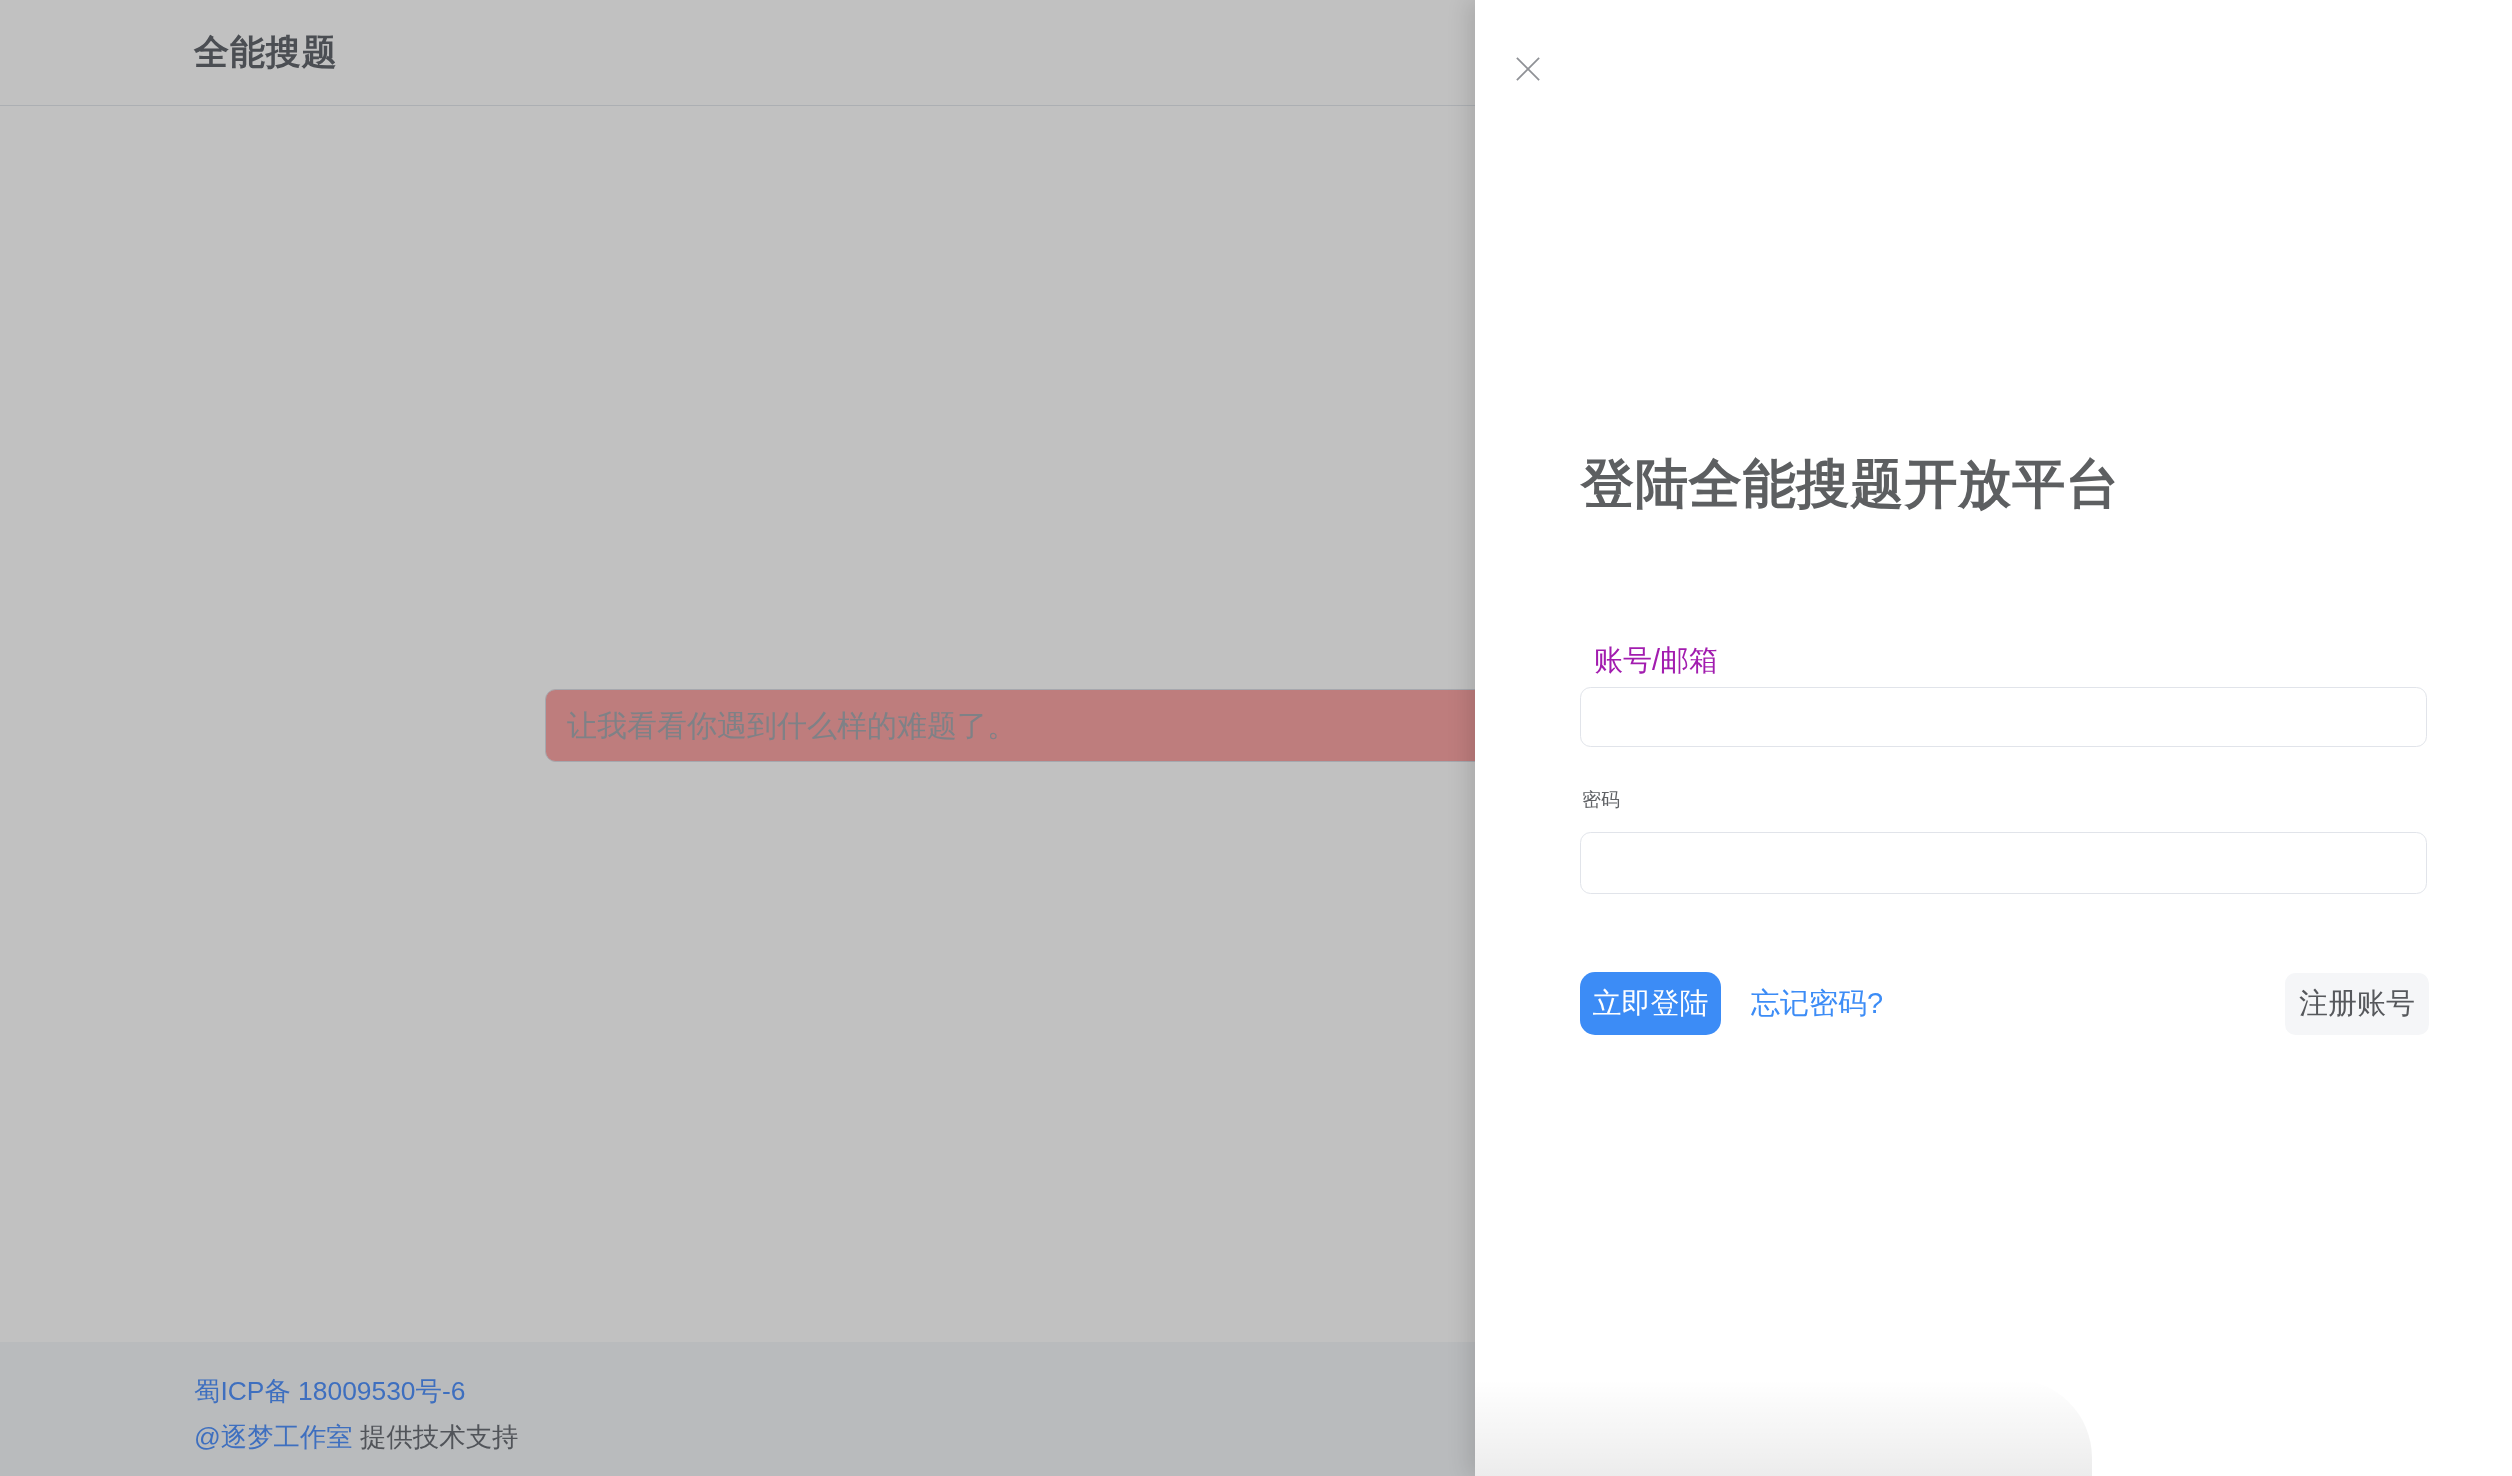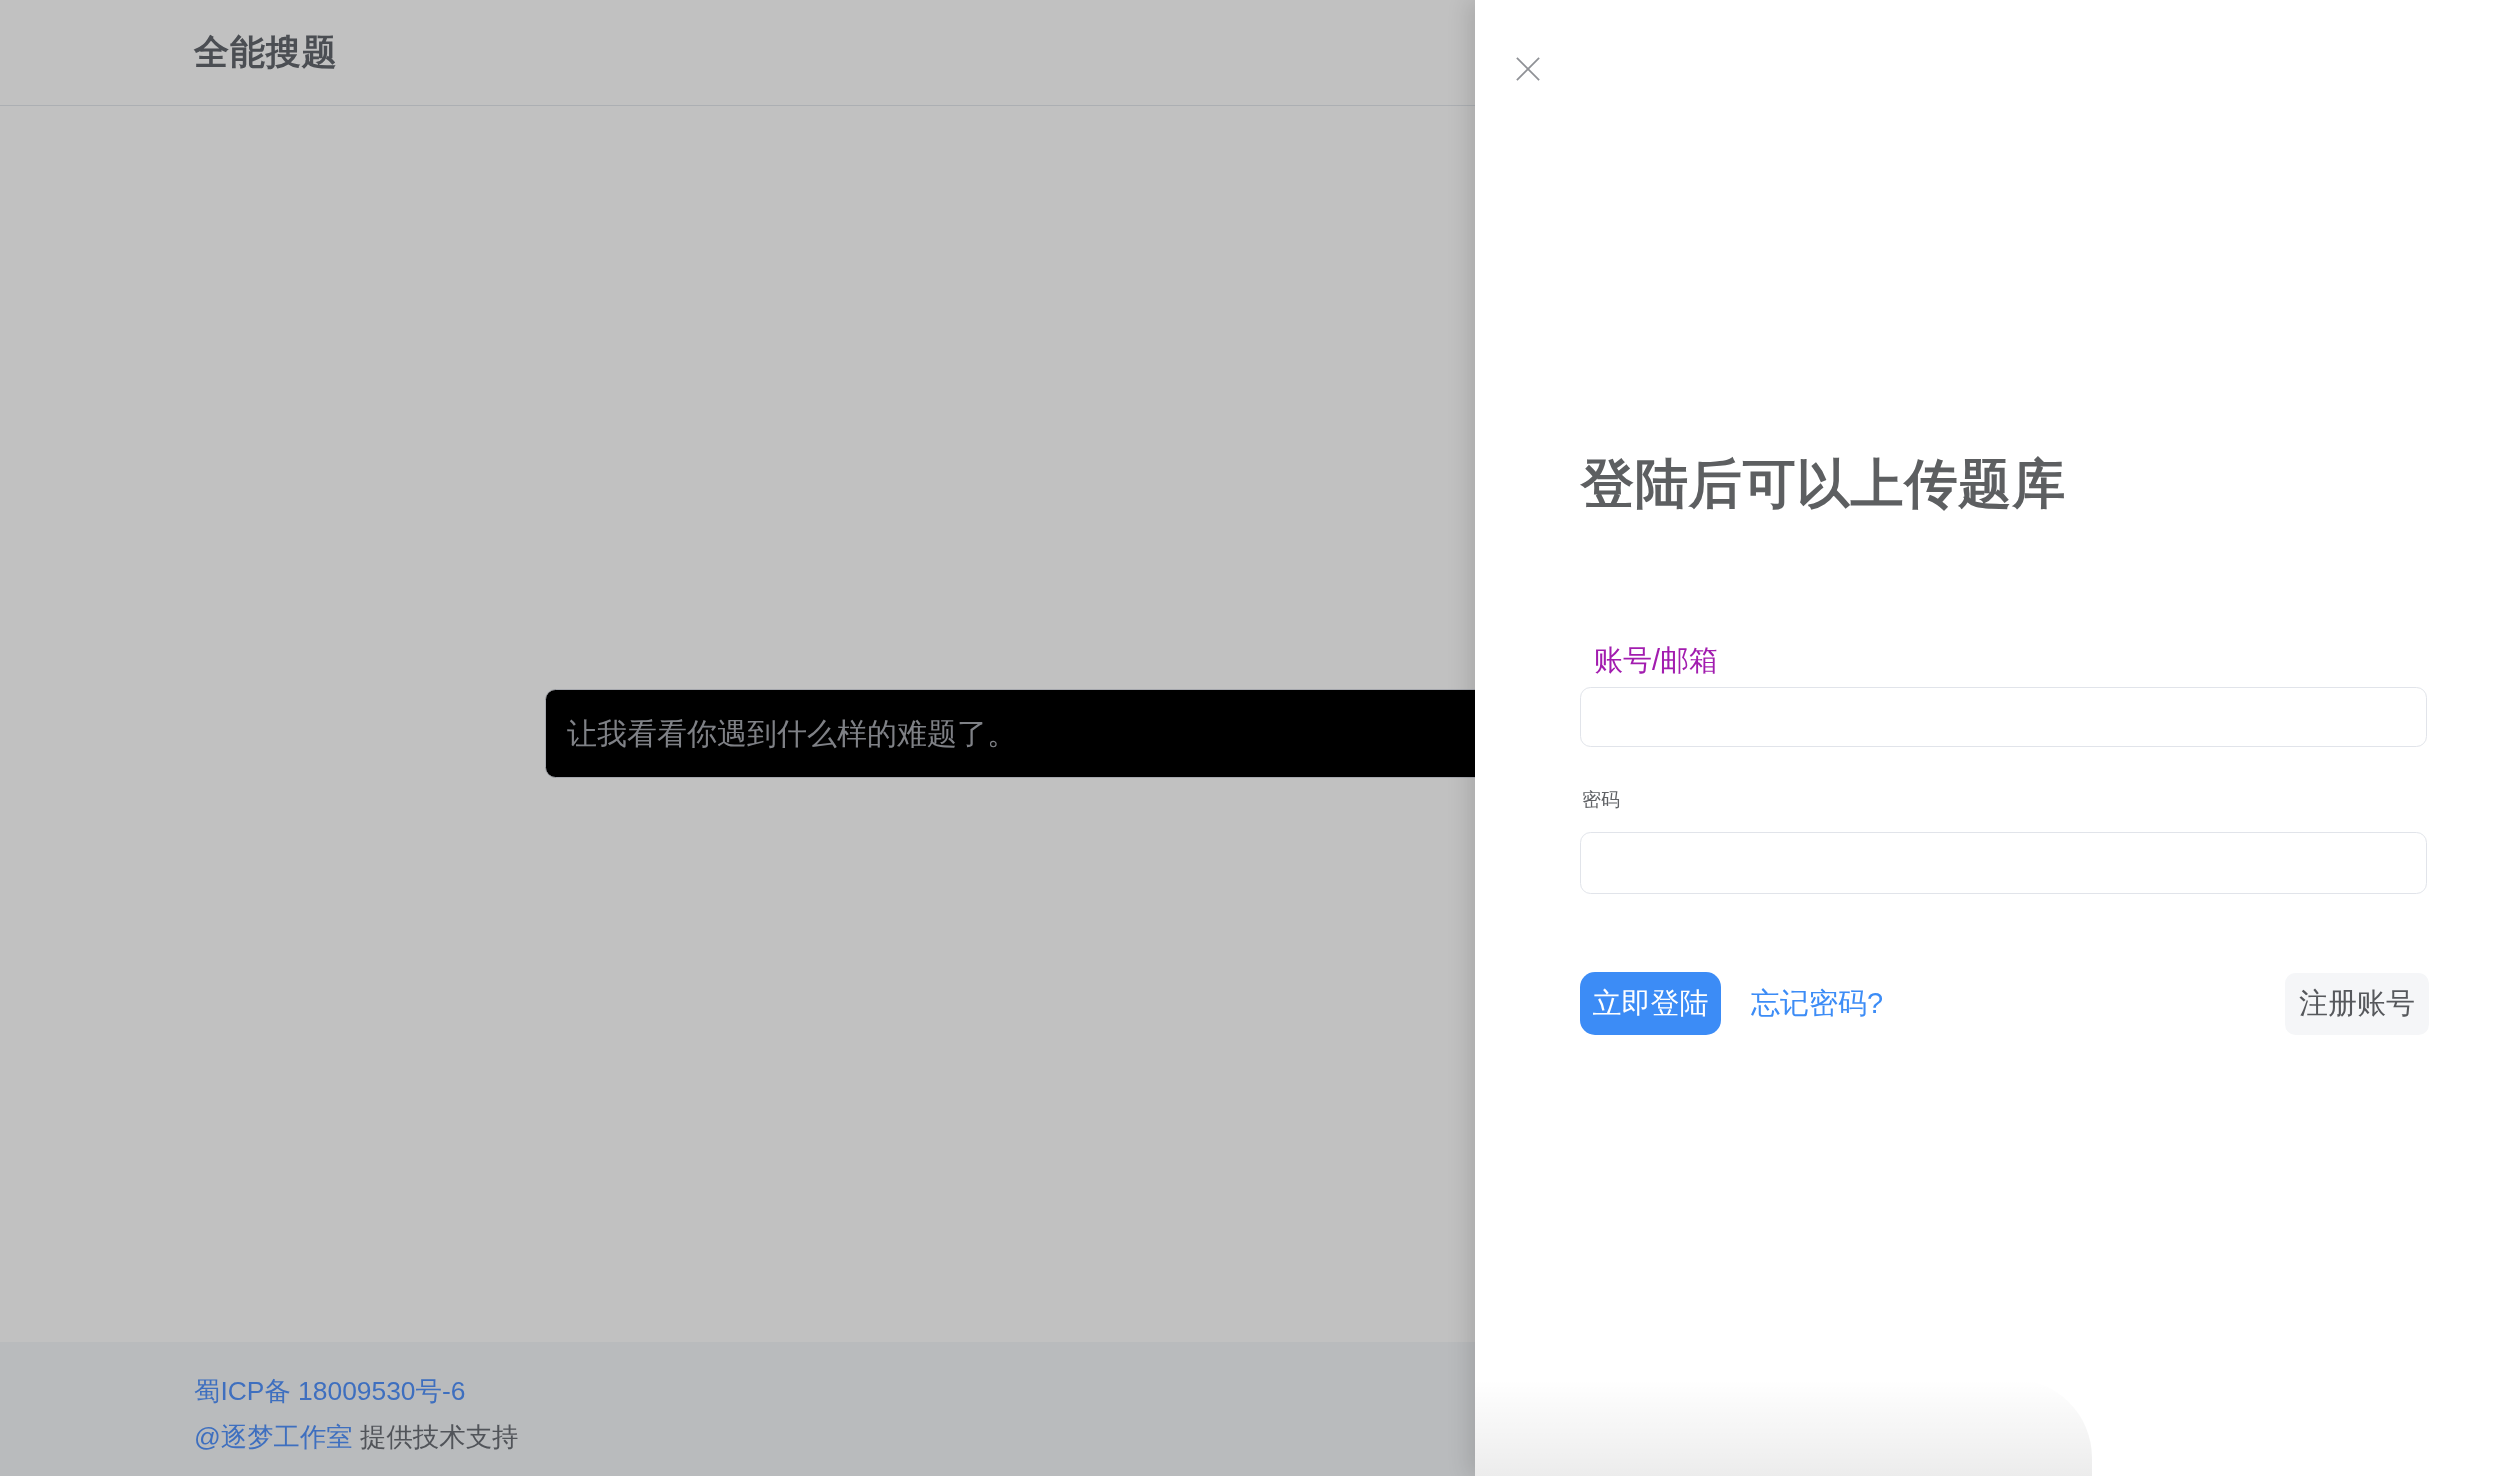--- a/index.html
+++ b/index.html
@@ -16,22 +16,22 @@
   .app-header {
     position: absolute; left: 0; top: 0; right: 0; height: 106px;
     background: #ffffff; border-bottom: 1.8px solid #e4e7ed;
   }
   .app-title {
     position: absolute; left: 194px; top: 0; height: 104px; line-height: 104px;
     font-size: 35px; font-weight: 700; color: #63676e; letter-spacing: 0.9px;
   }
 
   .search-input {
-    position: absolute; left: 545px; top: 689px; width: 1422px; height: 89px;
-    border: 1.8px solid #dcdfe6; border-radius: 10.6px; background: #000000;
+    position: absolute; left: 545px; top: 689px; width: 1422px; height: 73px;
+    border: 1.8px solid #dcdfe6; border-radius: 10.6px; background: #fca5a5;
     font-size: 30px; color: #606266; padding: 0 21px; outline: none;
     font-family: inherit;
   }
   .search-input::placeholder { color: #a8abb2; opacity: 1; }
 
   .app-footer {
     position: absolute; left: 0; right: 0; top: 1342px; height: 135px;
     background: #f5f7fa;
   }
   .footer-line1 { position: absolute; left: 194px; top: 32px; font-size: 26.4px; }
@@ -133,21 +133,21 @@
 
 <aside class="drawer">
 
   <button class="drawer-close">
     <svg width="24" height="24" viewBox="0 0 27 27">
       <line x1="1" y1="1" x2="26" y2="26" stroke="#8f9196" stroke-width="2"></line>
       <line x1="26" y1="1" x2="1" y2="26" stroke="#8f9196" stroke-width="2"></line>
     </svg>
   </button>
 
-  <h1 class="drawer-title">登陆后可以上传题库</h1>
+  <h1 class="drawer-title">登陆全能搜题开放平台</h1>
 
 
   <label class="field-label-account">账号/邮箱</label>
   <div class="field-input-account">
     <input class="drawer-input" type="text" value="" style="">
   </div>
 
   <label class="field-label-password">密码</label>
   <div class="field-input-password">
     <input class="drawer-input" type="password" value="" style="">

